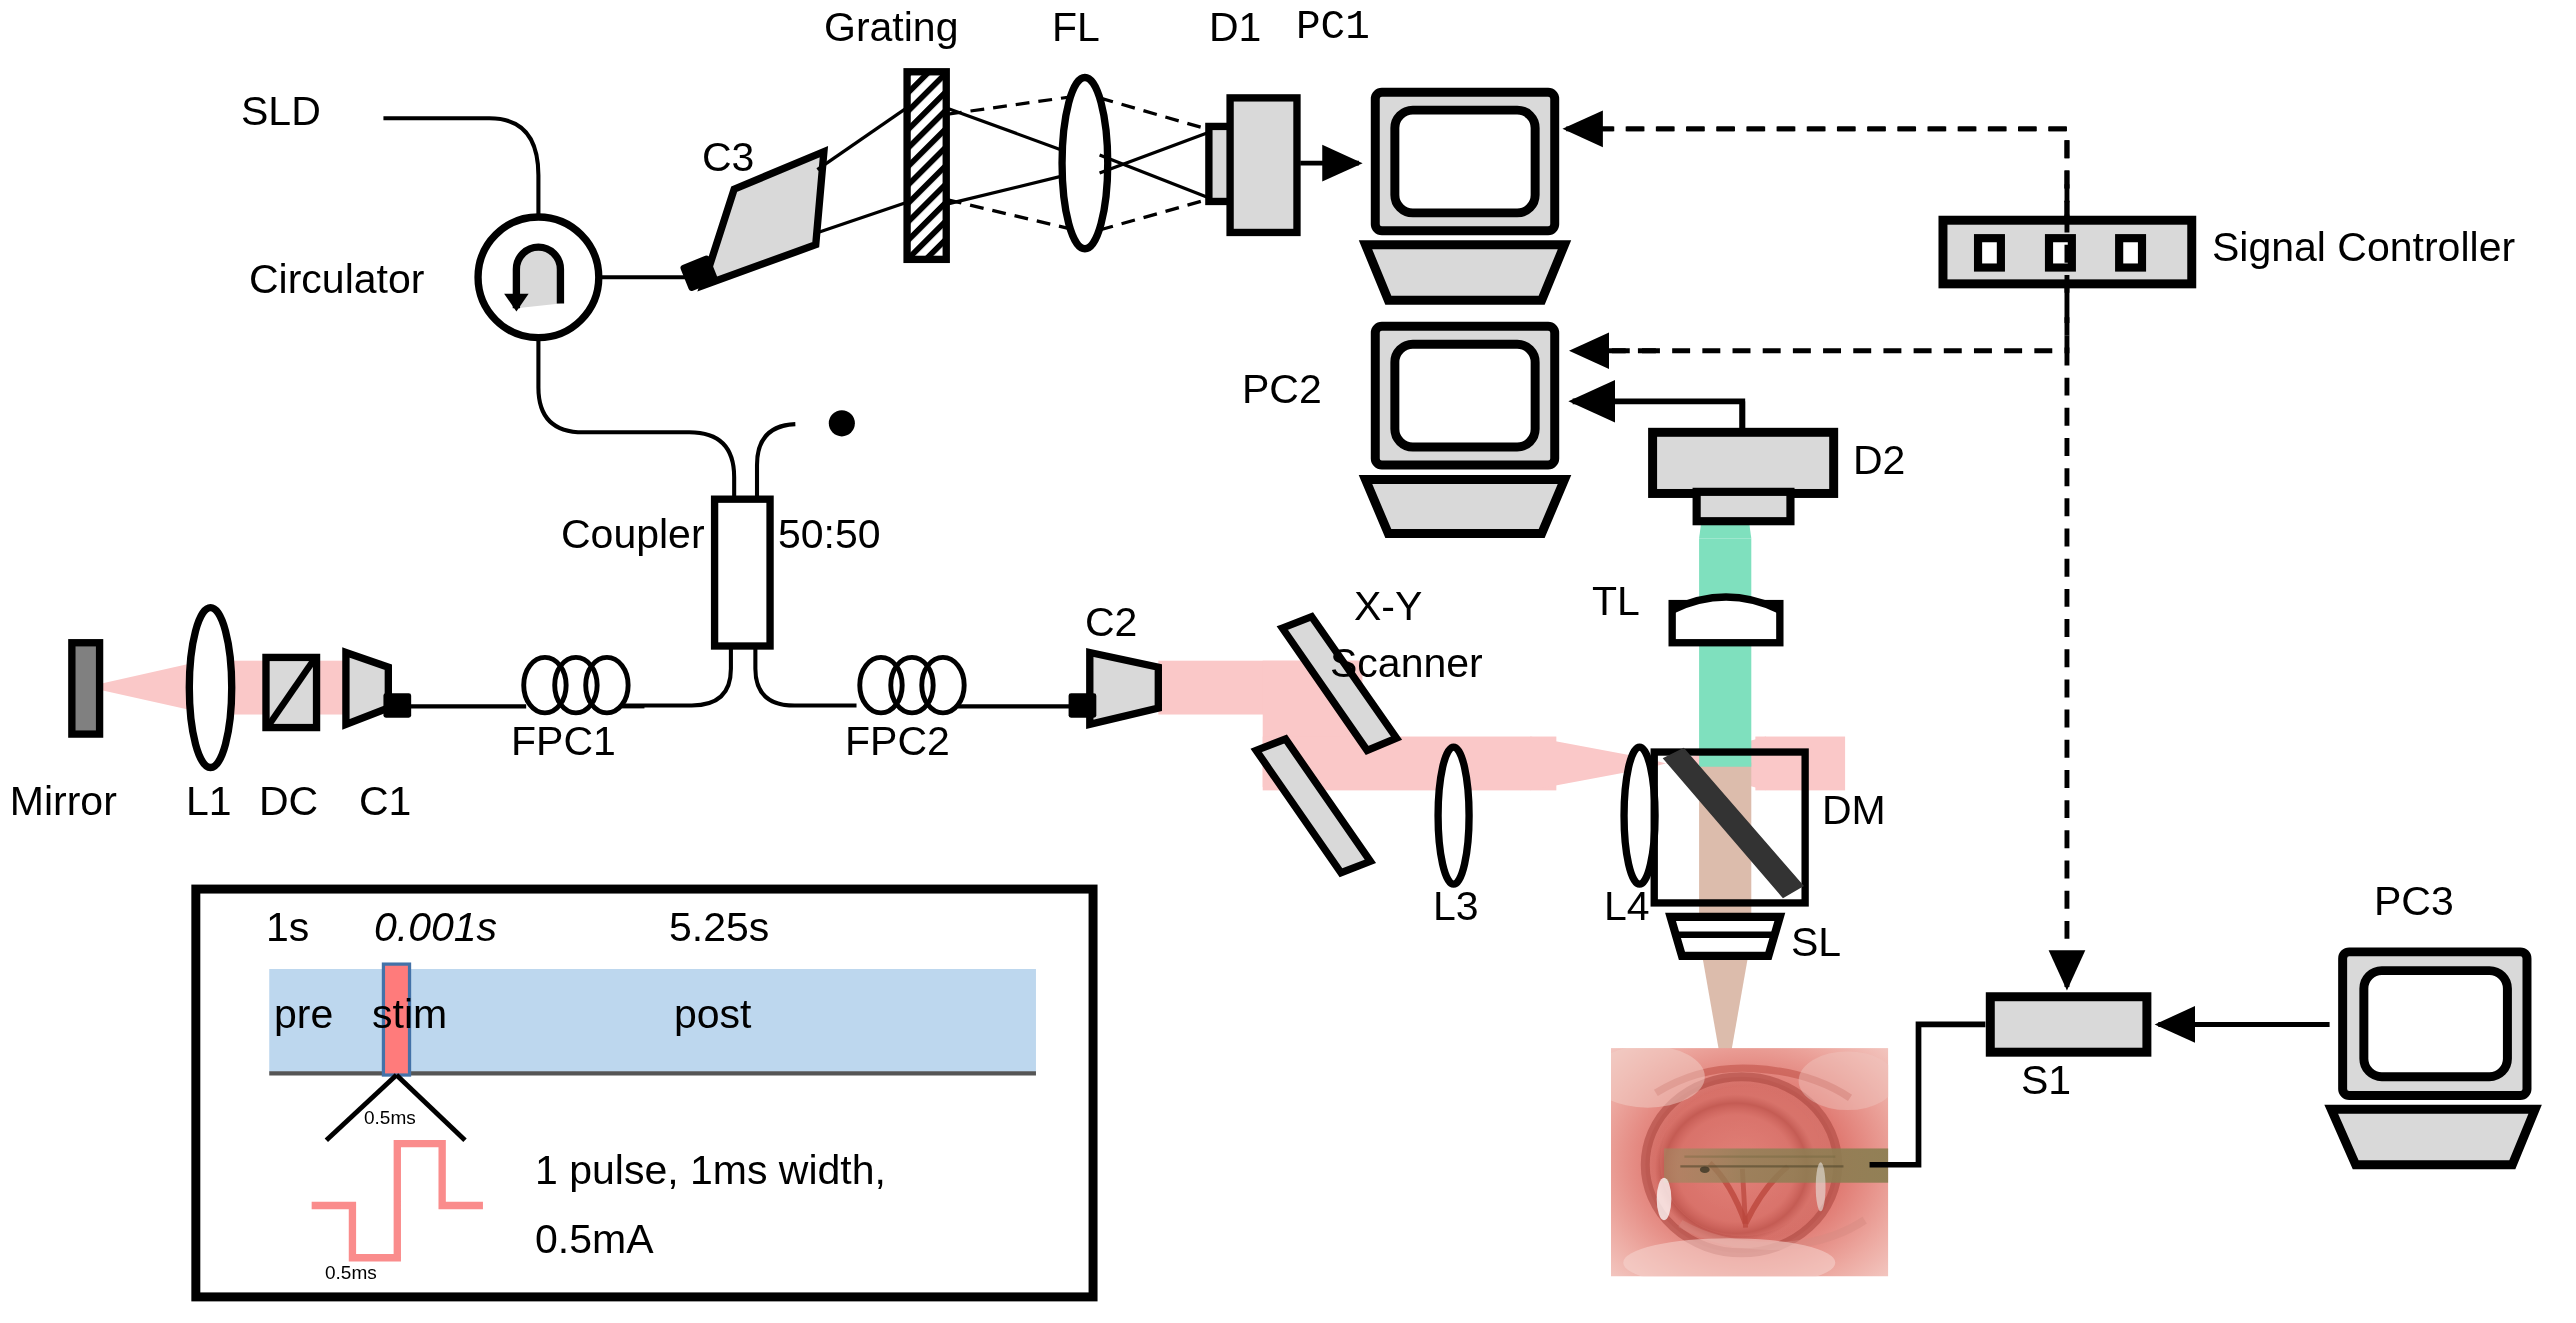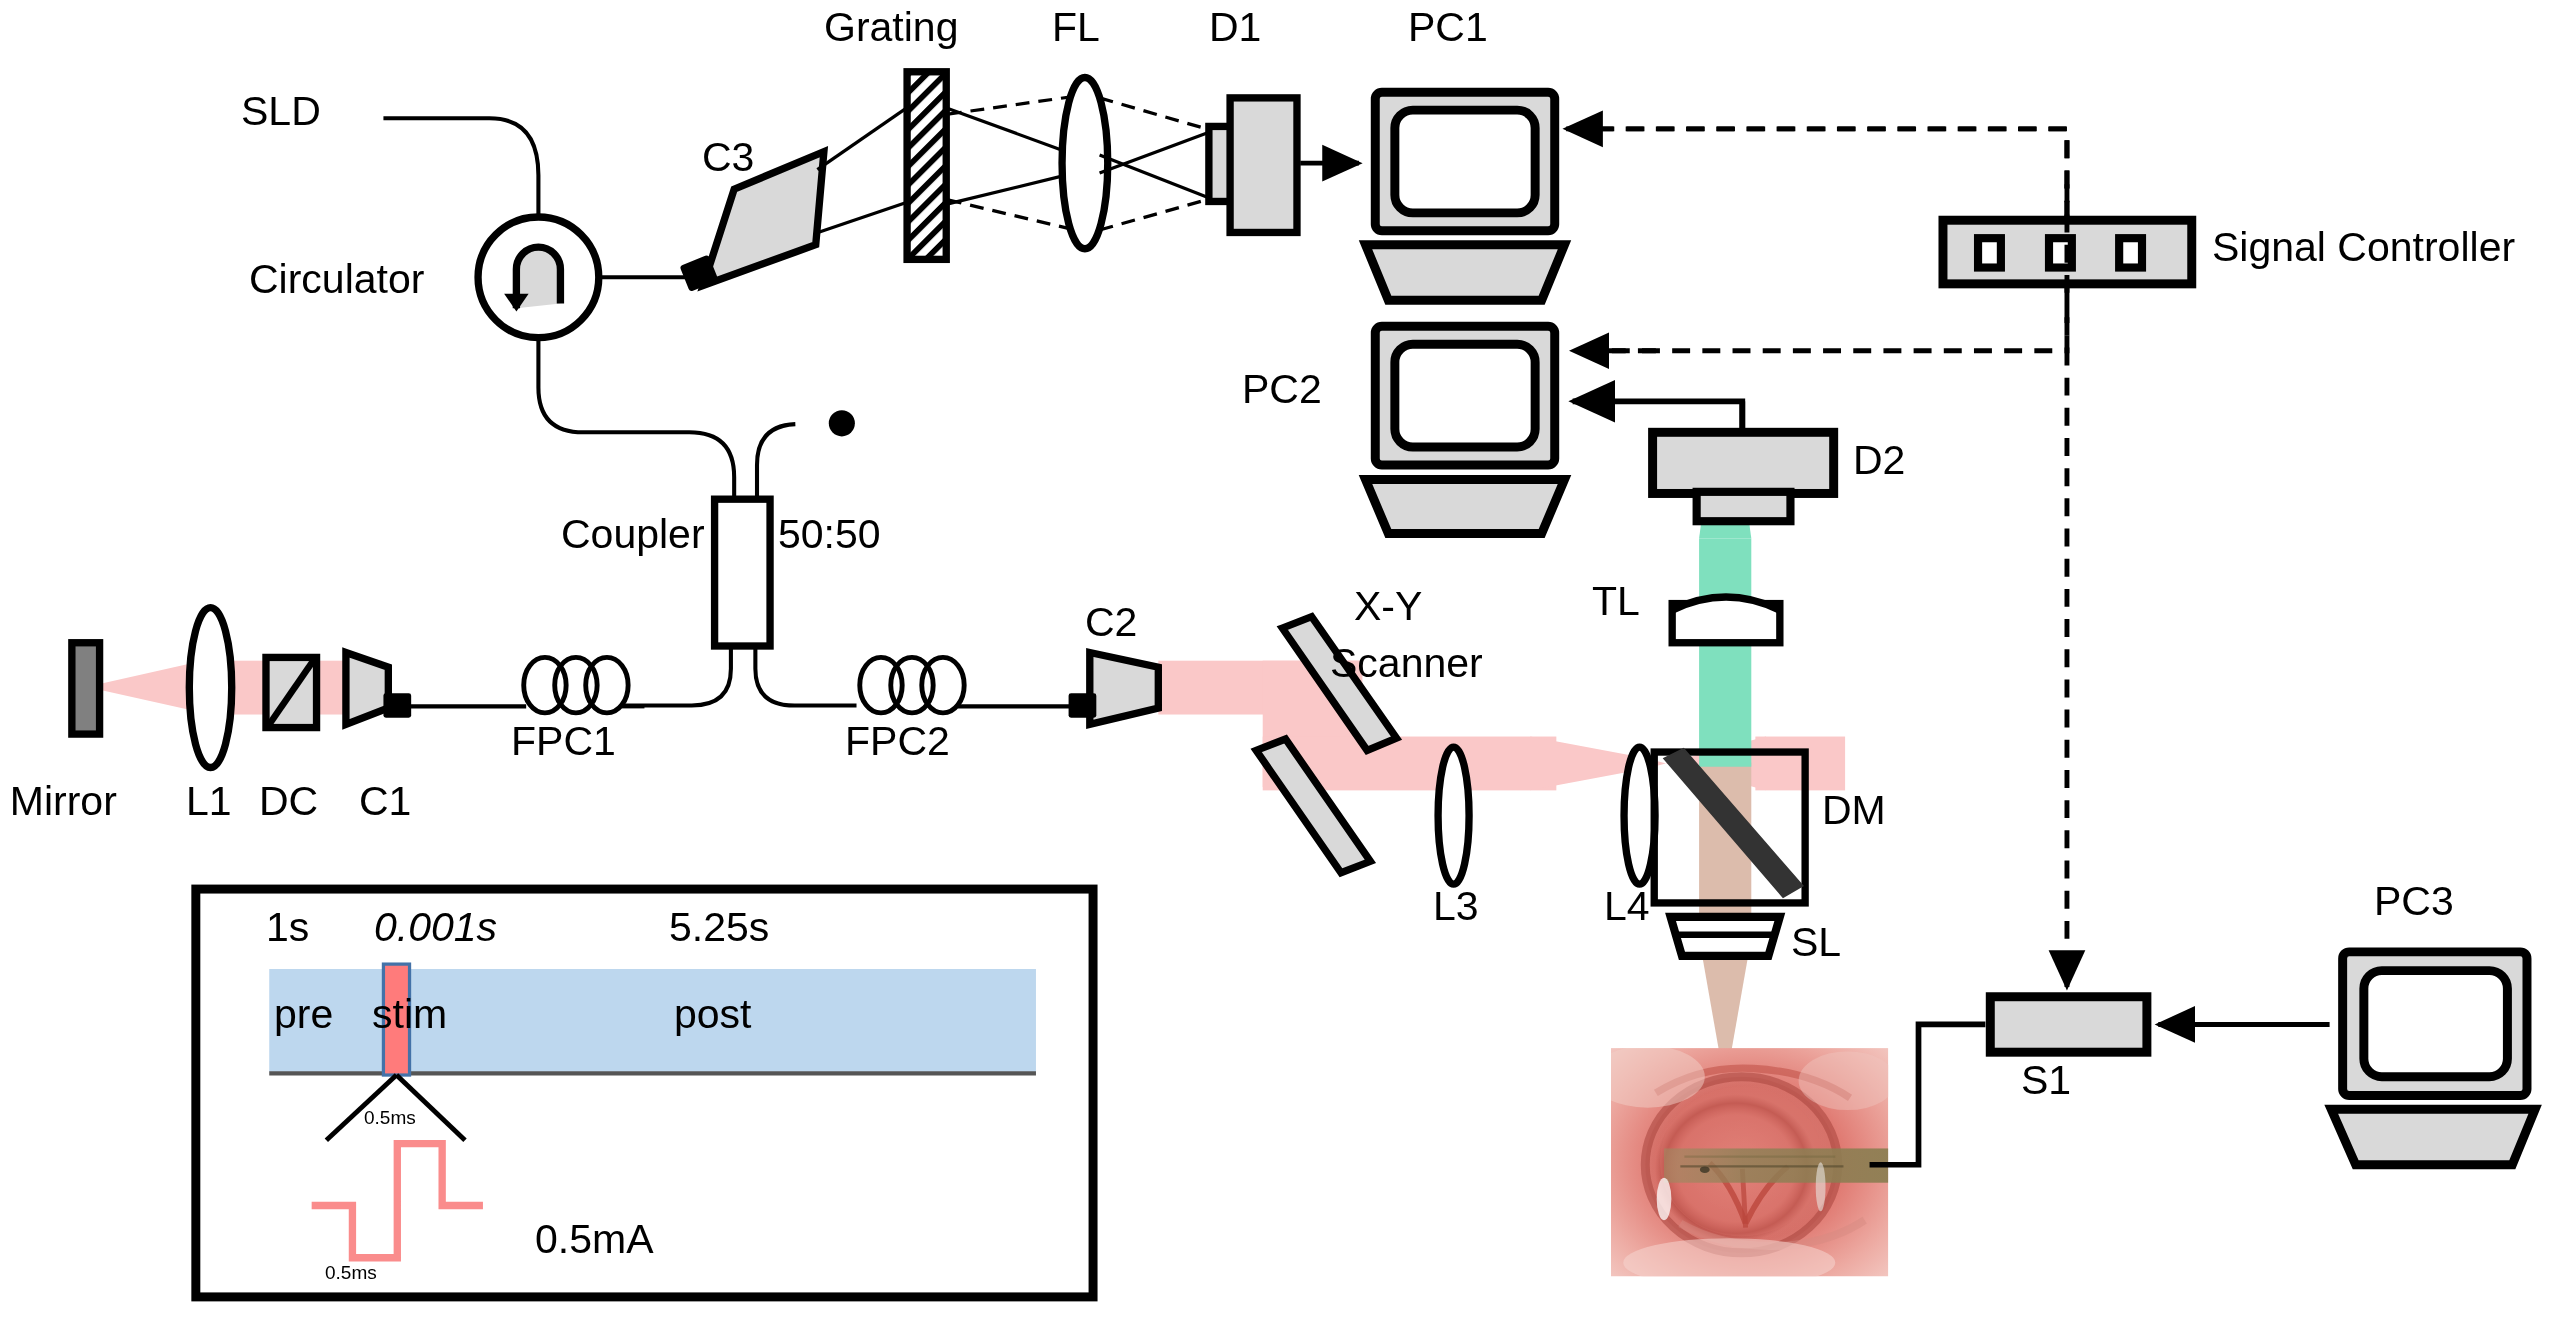--- a/index.html
+++ b/index.html
@@ -244,21 +244,21 @@
 
   <path d="M382 1478 H 432 V 1542 H 487 V 1402 H 542 V 1478 H 592" fill="none" stroke="#FA8C8C" stroke-width="9" stroke-linejoin="miter" stroke-linecap="butt"></path>
 </svg>
 
 <div class="lbl lbl-md" style="left:241px;top:91px;">SLD</div>
 <div class="lbl lbl-md" style="left:249px;top:259px;">Circulator</div>
 <div class="lbl lbl-md" style="left:702px;top:137px;">C3</div>
 <div class="lbl lbl-md" style="left:824px;top:6.5px;">Grating</div>
 <div class="lbl lbl-md" style="left:1052px;top:6.5px;">FL</div>
 <div class="lbl lbl-md" style="left:1209px;top:6.5px;text-align:center;">D1</div>
-<div class="lbl lbl-md" style="left:1408px;top:6.5px;">PC1</div>
+<div class="lbl lbl-md" style="left:1296px;top:6.5px;font-family:Liberation Mono, monospace;">PC1</div>
 
 <div class="lbl lbl-md" style="left:2212px;top:227px;">Signal Controller</div>
 
 <div class="lbl lbl-md" style="left:1242px;top:369px;">PC2</div>
 <div class="lbl lbl-md" style="left:1853px;top:440px;">D2</div>
 <div class="lbl lbl-md" style="left:1592px;top:581px;">TL</div>
 <div class="lbl lbl-md" style="left:1822px;top:790px;">DM</div>
 <div class="lbl lbl-md" style="left:1791px;top:922px;">SL</div>
 
 <div class="lbl lbl-md" style="left:561px;top:514px;">Coupler</div>
@@ -281,16 +281,17 @@
 <div class="lbl lbl-md" style="left:2374px;top:881px;">PC3</div>
 
 <div class="lbl lbl-md" style="left:266px;top:907px;">1s</div>
 <div class="lbl lbl-md" style="left:374px;top:907px;font-style:italic;">0.001s</div>
 <div class="lbl lbl-md" style="left:669px;top:907px;">5.25s</div>
 <div class="lbl lbl-md" style="left:274px;top:994px;">pre</div>
 <div class="lbl lbl-md" style="left:372px;top:994px;">stim</div>
 <div class="lbl lbl-md" style="left:674px;top:994px;">post</div>
 <div class="lbl lbl-sm" style="left:364px;top:1108px;">0.5ms</div>
 <div class="lbl lbl-sm" style="left:325px;top:1263px;">0.5ms</div>
+<div class="lbl lbl-md" style="left:535px;top:1150px;">1 pulse, 1ms width,</div>
 <div class="lbl lbl-md" style="left:535px;top:1219px;">0.5mA</div>
 
 </div>
 
 
 </body></html>

